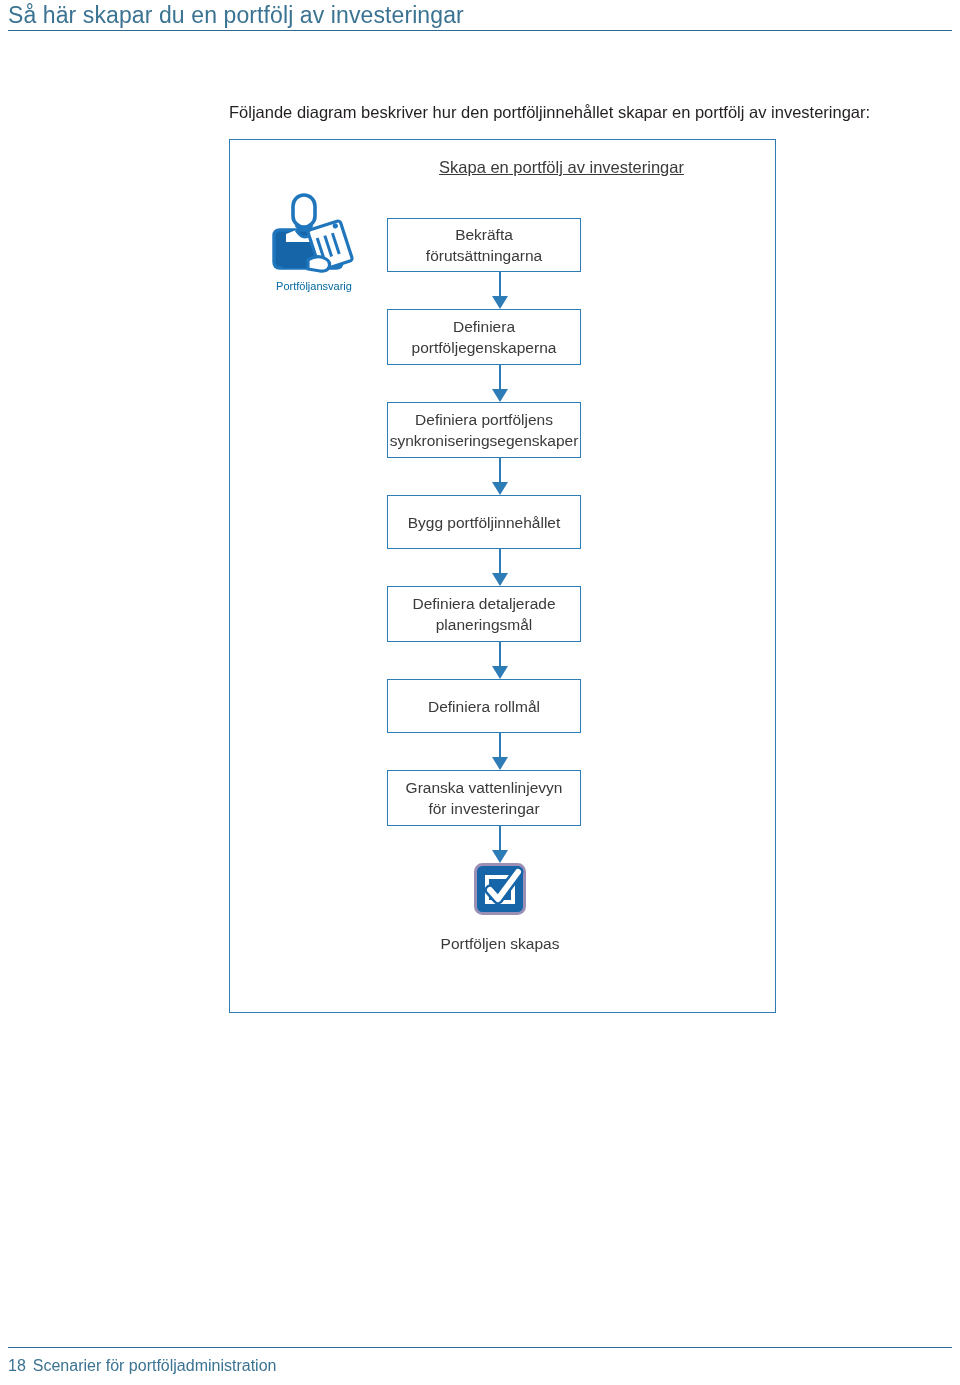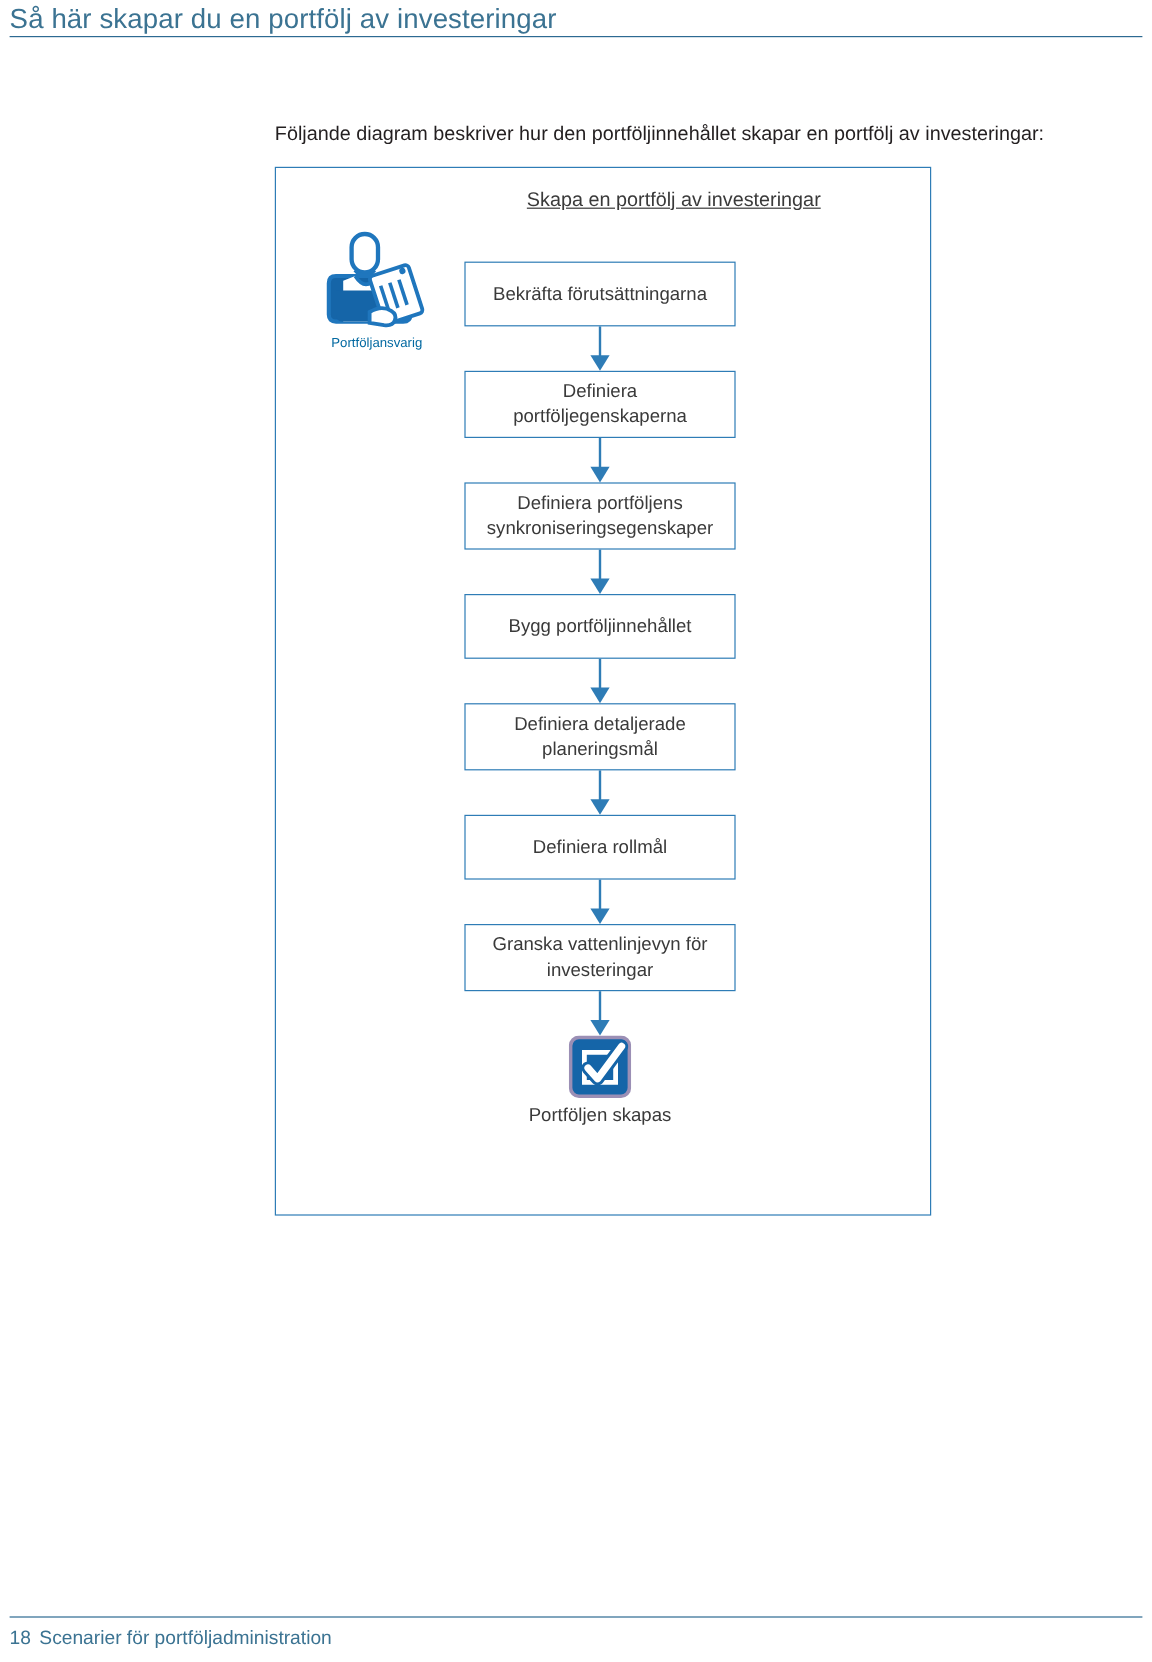--- a/index.html
+++ b/index.html
@@ -105,21 +105,21 @@
 
   
   .flow {
     position: absolute;
     left: 157px;
     top: 78px;
     width: 226px;
   }
 
   .flow-box {
-    width: 226px;
+    width: 194px;
     border: 1.6px solid #2e7cb6;
     background: #ffffff;
     display: flex;
     align-items: center;
     justify-content: center;
     text-align: center;
     font-size: 15.5px;
     line-height: 21px;
     color: #3a3a3a;
     padding: 6px 8px;
@@ -159,21 +159,21 @@
     width: 226px;
     text-align: center;
   }
   .check-icon {
     display: block;
     margin: 0 auto;
     width: 52px;
     height: 52px;
   }
   .terminator-label {
-    margin-top: 4px;
+    margin-top: 18px;
     font-size: 15.5px;
     line-height: 21px;
     color: #3a3a3a;
   }
 
   
   .page-footer {
     position: absolute;
     left: 0;
     bottom: 0;

